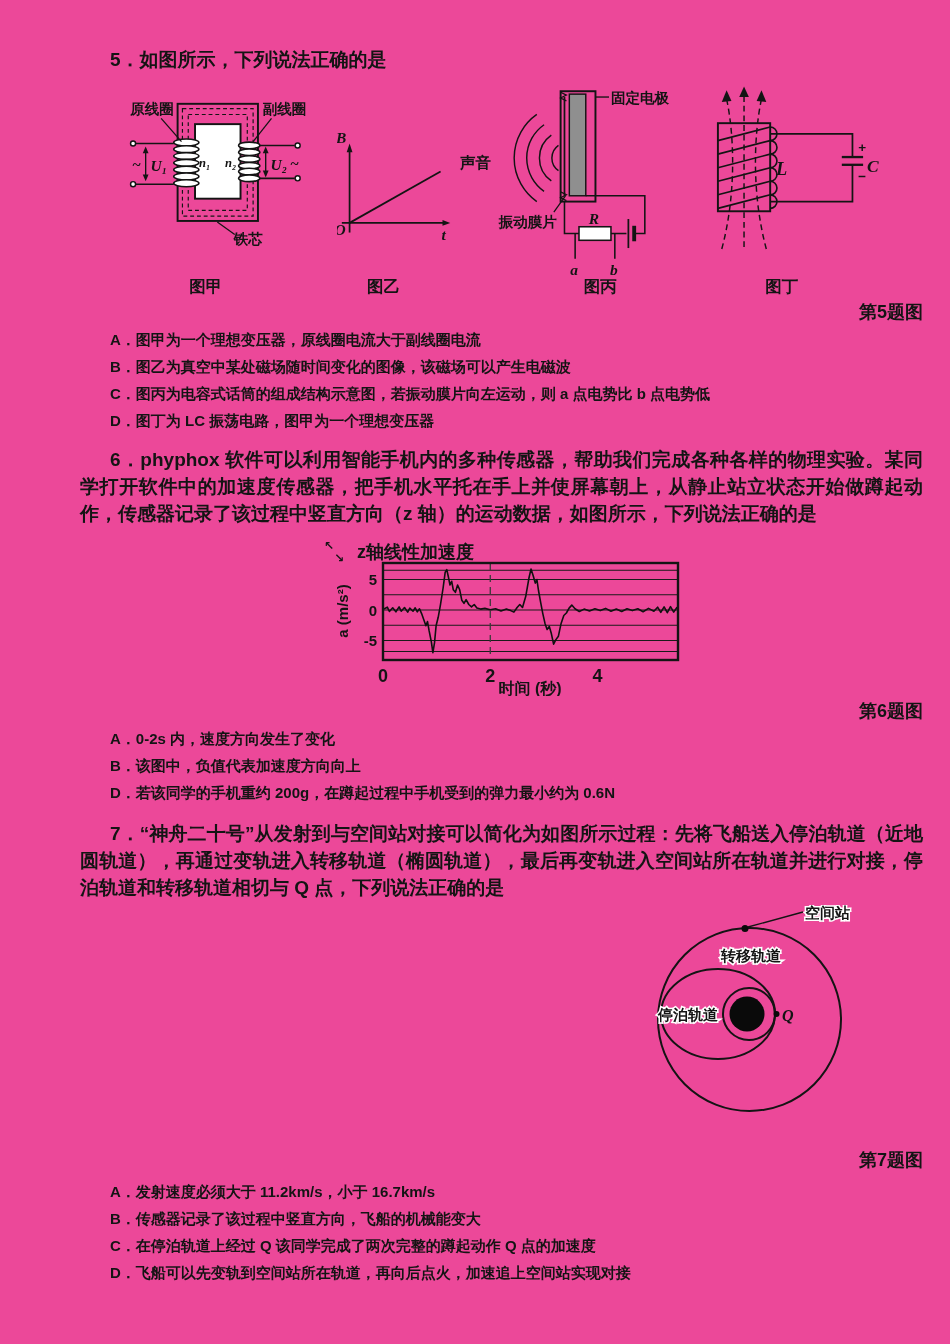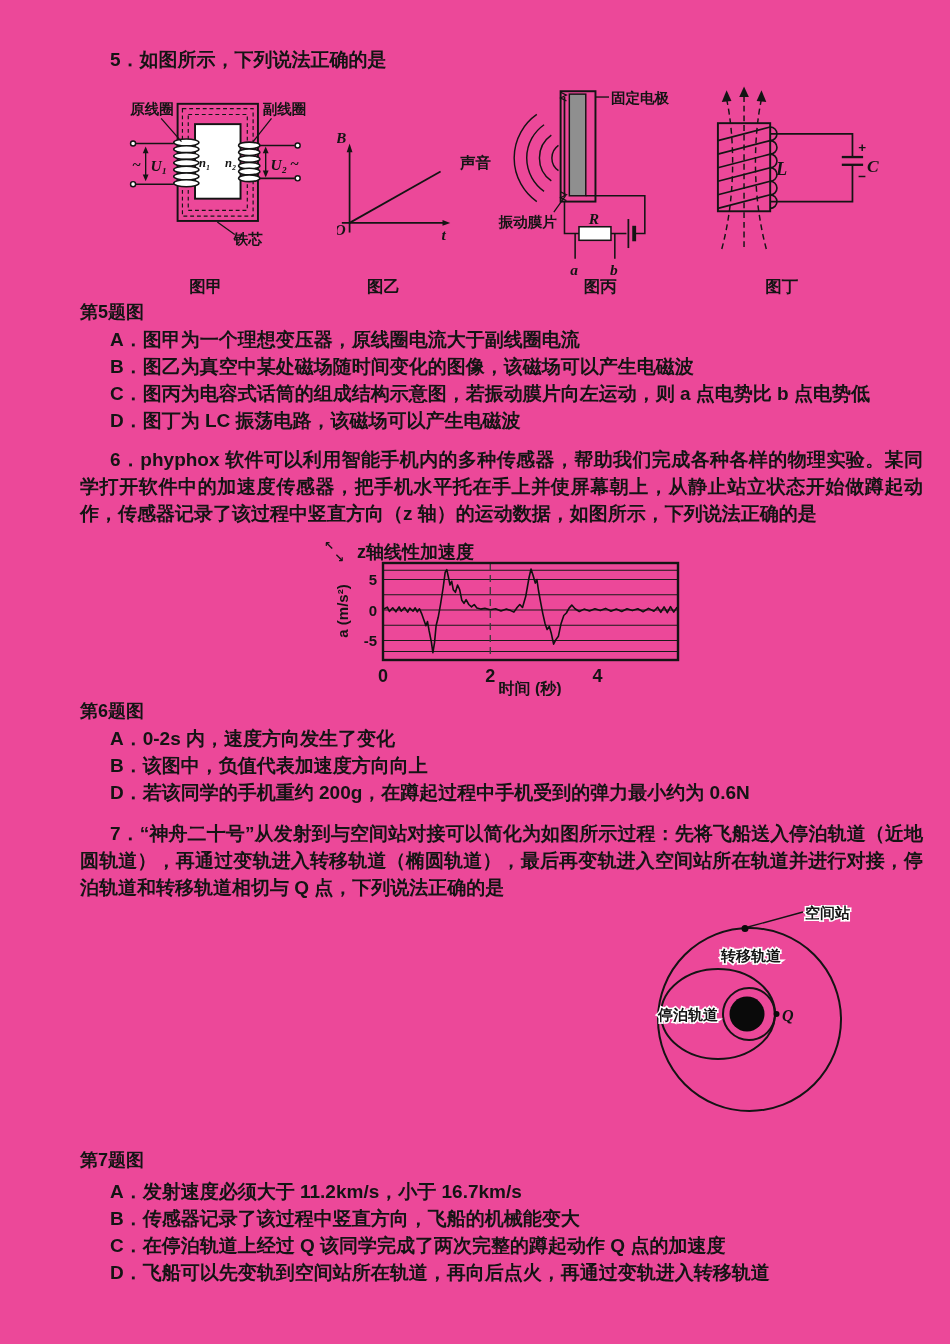--- a/index.html
+++ b/index.html
@@ -1,22 +1,22 @@
 <!DOCTYPE html>
 <html><head>
 <meta charset="utf-8">
 <style>
   html,body{margin:0;padding:0;background:#ffffff;}
   .page{width:950px;height:1344px;background:#ec4899;overflow:hidden;position:relative;
         font-family:"Liberation Sans","DejaVu Sans",sans-serif;color:#141414;padding-left:25px;}
   .content{padding:46px 52px 0 55px;}
   p{margin:0;}
   .stem{font-size:19px;line-height:27px;font-weight:600;text-align:justify;text-indent:30px;}
-  .opt{font-size:19px;line-height:27px;font-weight:600;margin-left:30px;text-align:justify;}
-  .figcap-center{text-align:left;font-size:18px;font-weight:600;line-height:27px;}
+  .opt{font-size:15px;line-height:27px;font-weight:600;margin-left:30px;text-align:justify;}
+  .figcap-center{text-align:right;font-size:18px;font-weight:600;line-height:27px;}
   .figstrip{display:flex;align-items:flex-start;margin:6px 0 0 25px;height:220px;}
   .figstrip svg{display:block;}
   svg text{fill:#141414;}
   .cjk{font-size:15px;font-weight:600;}
   .math{font-family:"Liberation Serif","DejaVu Serif",serif;font-style:italic;font-weight:700;font-size:16px;}
   .math-sm{font-family:"Liberation Serif","DejaVu Serif",serif;font-style:italic;font-weight:700;font-size:13px;}
   .sign{font-size:14px;font-weight:700;}
   .svgcap{font-size:17px;font-weight:600;}
   .chart-wrap{margin:4px 0 0 240px;}
   .chart-title{font-size:18px;font-weight:700;}
@@ -182,21 +182,21 @@
       <text x="862" y="172" class="math" style="font-size:18px">C</text>
       <text x="774" y="296" text-anchor="middle" class="svgcap">图丁</text>
     </svg>
   </div>
 
   <p class="figcap-center">第5题图</p>
 
   <p class="opt">A．图甲为一个理想变压器，原线圈电流大于副线圈电流</p>
   <p class="opt">B．图乙为真空中某处磁场随时间变化的图像，该磁场可以产生电磁波</p>
   <p class="opt">C．图丙为电容式话筒的组成结构示意图，若振动膜片向左运动，则 a 点电势比 b 点电势低</p>
-  <p class="opt">D．图丁为 LC 振荡电路，该磁场可以产生电磁波</p>
+  <p class="opt">D．图丁为 LC 振荡电路，图甲为一个理想变压器</p>
 
   <p class="stem q6stem">6．phyphox 软件可以利用智能手机内的多种传感器，帮助我们完成各种各样的物理实验。某同学打开软件中的加速度传感器，把手机水平托在手上并使屏幕朝上，从静止站立状态开始做蹲起动作，传感器记录了该过程中竖直方向（z 轴）的运动数据，如图所示，下列说法正确的是</p>
 
   <div class="chart-wrap">
     <svg width="370" height="165" viewBox="295 518 370 165">
       <text x="299" y="537" class="chart-icon">↖</text>
       <text x="309" y="549" class="chart-icon">↘</text>
       <text x="332" y="545" class="chart-title">z轴线性加速度</text>
       <g id="chart-dyn">
             <line x1="358" y1="557.3207547169811" x2="653" y2="557.3207547169811" stroke="#1a1a1a" stroke-width="1.1"></line>
@@ -243,16 +243,16 @@
       <circle cx="513.5" cy="1014" r="3" fill="#0a0a0a"></circle>
       <text x="519" y="1021" class="math">Q</text>
     </svg>
   </div>
 
   <p class="figcap-center">第7题图</p>
 
   <p class="opt" style="margin-top:4px">A．发射速度必须大于 11.2km/s，小于 16.7km/s</p>
   <p class="opt">B．传感器记录了该过程中竖直方向，飞船的机械能变大</p>
   <p class="opt">C．在停泊轨道上经过 Q 该同学完成了两次完整的蹲起动作 Q 点的加速度</p>
-  <p class="opt">D．飞船可以先变轨到空间站所在轨道，再向后点火，再通过变轨进入转移轨道</p>
+  <p class="opt">D．飞船可以先变轨到空间站所在轨道，再向后点火，加速追上空间站实现对接</p>
 
 </div>
 </div>
 
 </body></html>

